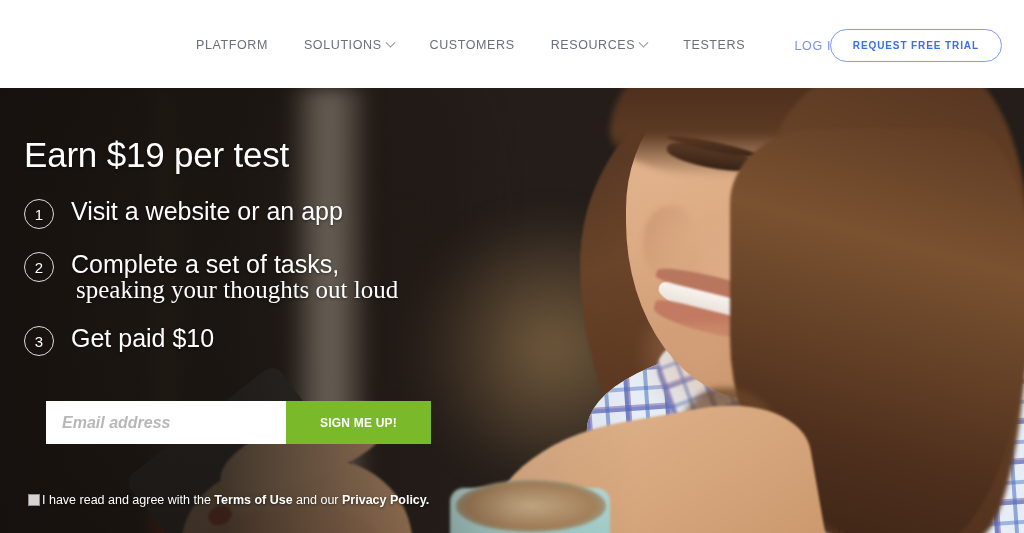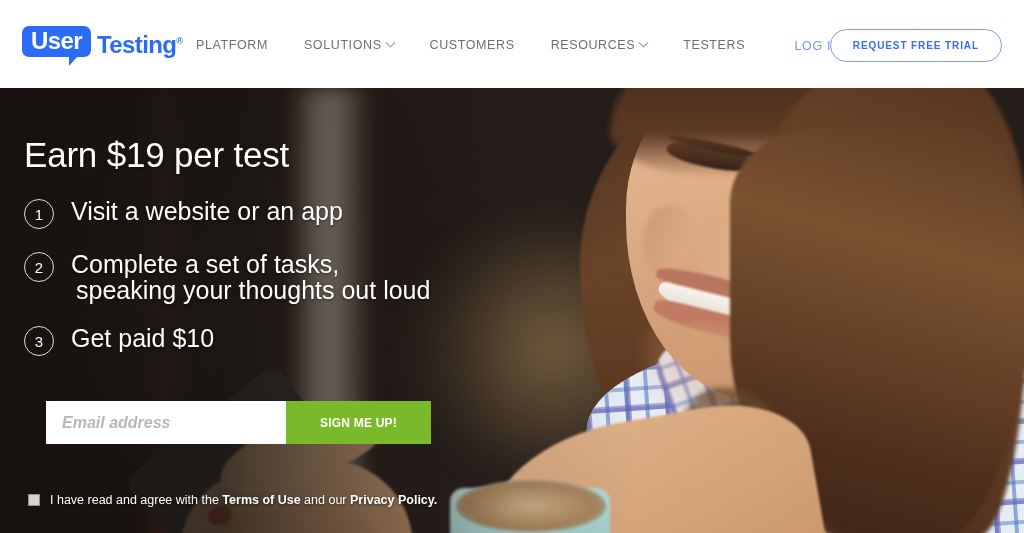--- a/index.html
+++ b/index.html
@@ -296,64 +296,58 @@
     border:1.4px solid rgba(255,255,255,.85);
     color:#ffffff; font-size:15px;
     display:flex; align-items:center; justify-content:center;
     margin-right:17px; margin-top:1px;
     text-shadow:0 1px 2px rgba(0,0,0,.4);
   }
   .step-text {
     color:#ffffff; font-size:25px; line-height:26px;
     text-shadow:0 1px 3px rgba(0,0,0,.5);
   }
-  .step-text .l2 { display:block; padding-left:5px; }
+  .step-text .l2 { display:block; padding-left:5px;font-family:Liberation Serif, serif; }
 
   .signup-form {
     position:absolute; left:26px; top:313px;
     display:flex; height:43px; width:383px;margin-left:20px;
   }
   .email-input {
     flex:1 1 auto; border:none; outline:none;
     background:#ffffff; padding:0 16px;
     font-family:"Liberation Sans", sans-serif;
     font-size:16px; font-style:italic; color:#444;
   }
   .email-input::placeholder { color:#b8b8b8; font-style:italic; font-weight:bold; font-size:16px; }
   .signup-btn {
     flex:0 0 auto; width:145px; border:none; cursor:pointer;
     background:#7ab92a; color:#ffffff;
     font-family:"Liberation Sans", sans-serif;
     font-size:12px; font-weight:bold; letter-spacing:0.2px;
   }
   .terms {
     position:absolute; left:28px; top:405px;
-    display:flex; align-items:center; gap:10px;
+    display:flex; align-items:center; gap:2px;
     color:#ffffff; font-size:12.5px;
     text-shadow:0 1px 3px rgba(0,0,0,.6);
   }
   .terms-box {
     width:12px; height:12px; background:#d4d4d4;
     border:1px solid #8e8e8e; cursor:pointer; flex:0 0 auto;
   }
   .terms b { font-weight:bold; }
 </style>
 </head>
 <body>
 
 <div id="page">
 
   <div class="header">
 
-    <div class="logo">
-      <div class="logo-bubble">
-        <span class="logo-bubble-text">User</span>
-      </div>
-      <div class="logo-word"><span>Testing</span><span class="logo-tm">®</span></div>
-    </div>
 
     <nav class="nav">
       <div class="nav-item">
         <span>PLATFORM</span>
       </div>
       <div class="nav-item">
         <span>SOLUTIONS</span>
         <span class="chev"></span>
       </div>
       <div class="nav-item">

